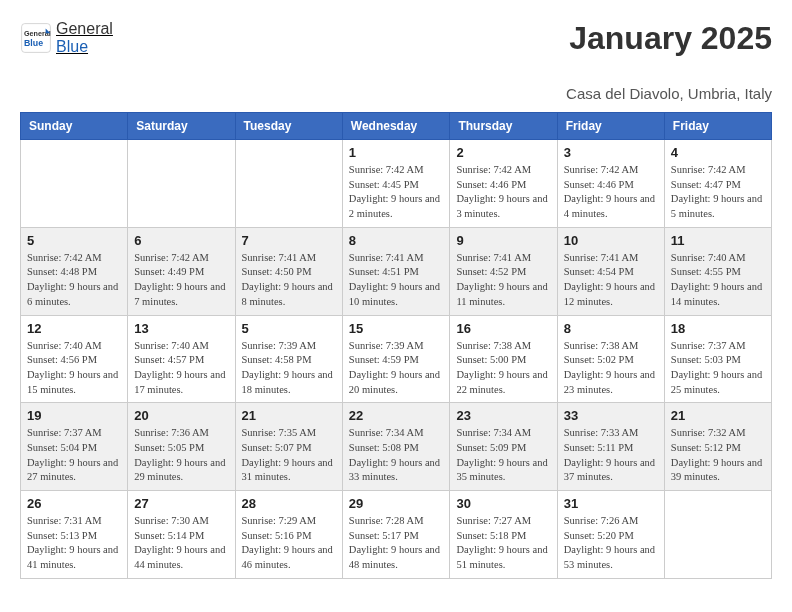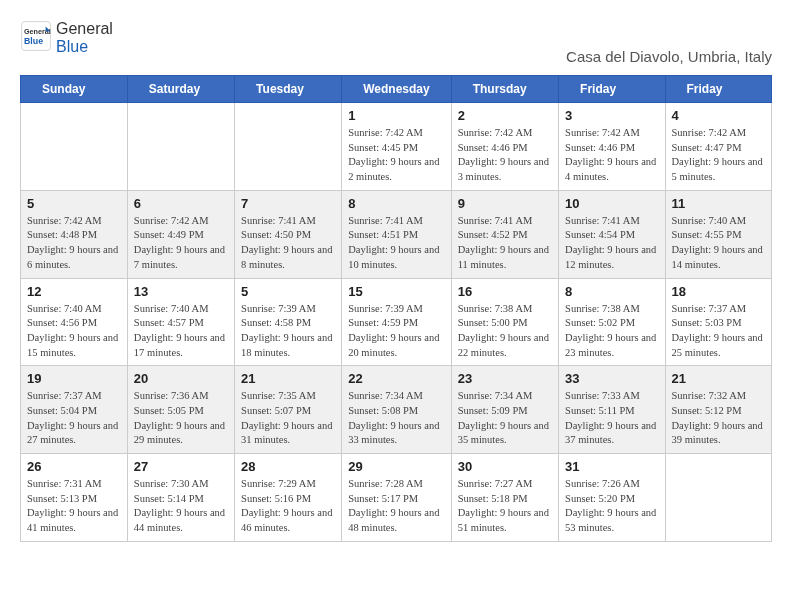--- a/index.html
+++ b/index.html
@@ -11,21 +11,22 @@
       padding: 20px;
     }
     .header {
       display: flex;
       align-items: flex-start;
       justify-content: space-between;
       margin-bottom: 10px;
     }
     .logo {
       display: flex;
-      align-items: flex-start;
+      align-items: center;
+      text-decoration: underline;
     }
     .logo-general { color: #333; }
     .logo-blue { color: #1a5fb4; }
     .logo-icon {
       width: 32px;
       height: 32px;
       margin-right: 4px;
     }
     .title-block {
       text-align: right;
@@ -42,21 +43,21 @@
     }
     .calendar {
       width: 100%;
       border-collapse: collapse;
       font-size: 11px;
     }
     .calendar th {
       background-color: #3a6bbf;
       color: #fff;
       text-align: left;
-      padding: 6px 21px;
+      padding: 6px 8px;
       font-size: 12px;
       border: 1px solid #2a5aaf;
     }
     .calendar td {
       border: 1px solid #ccc;
       vertical-align: top;
       padding: 5px 6px;
       width: 108px;
       min-height: 80px;
       background: #fff;
@@ -96,20 +97,21 @@
       <text x="5" y="18" font-size="9" font-weight="bold" fill="#333" font-family="Arial">General</text>
       <text x="5" y="30" font-size="11" font-weight="bold" fill="#1a5fb4" font-family="Arial">Blue</text>
       <polygon points="32,8 38,14 32,14" fill="#1a5fb4"></polygon>
     </svg>
     <div>
       <span class="logo-general">General</span><br>
       <span class="logo-blue">Blue</span>
     </div>
   </div>
   <div class="title-block">
+    <div class="calendar-title">January 2025</div>
     <div class="calendar-subtitle">Casa del Diavolo, Umbria, Italy</div>
   </div>
 </div>
 
 <table class="calendar">
   <thead>
     <tr id="weekday-header">
     <th>Sunday</th>
         <th>Saturday</th>
         <th>Tuesday</th>

